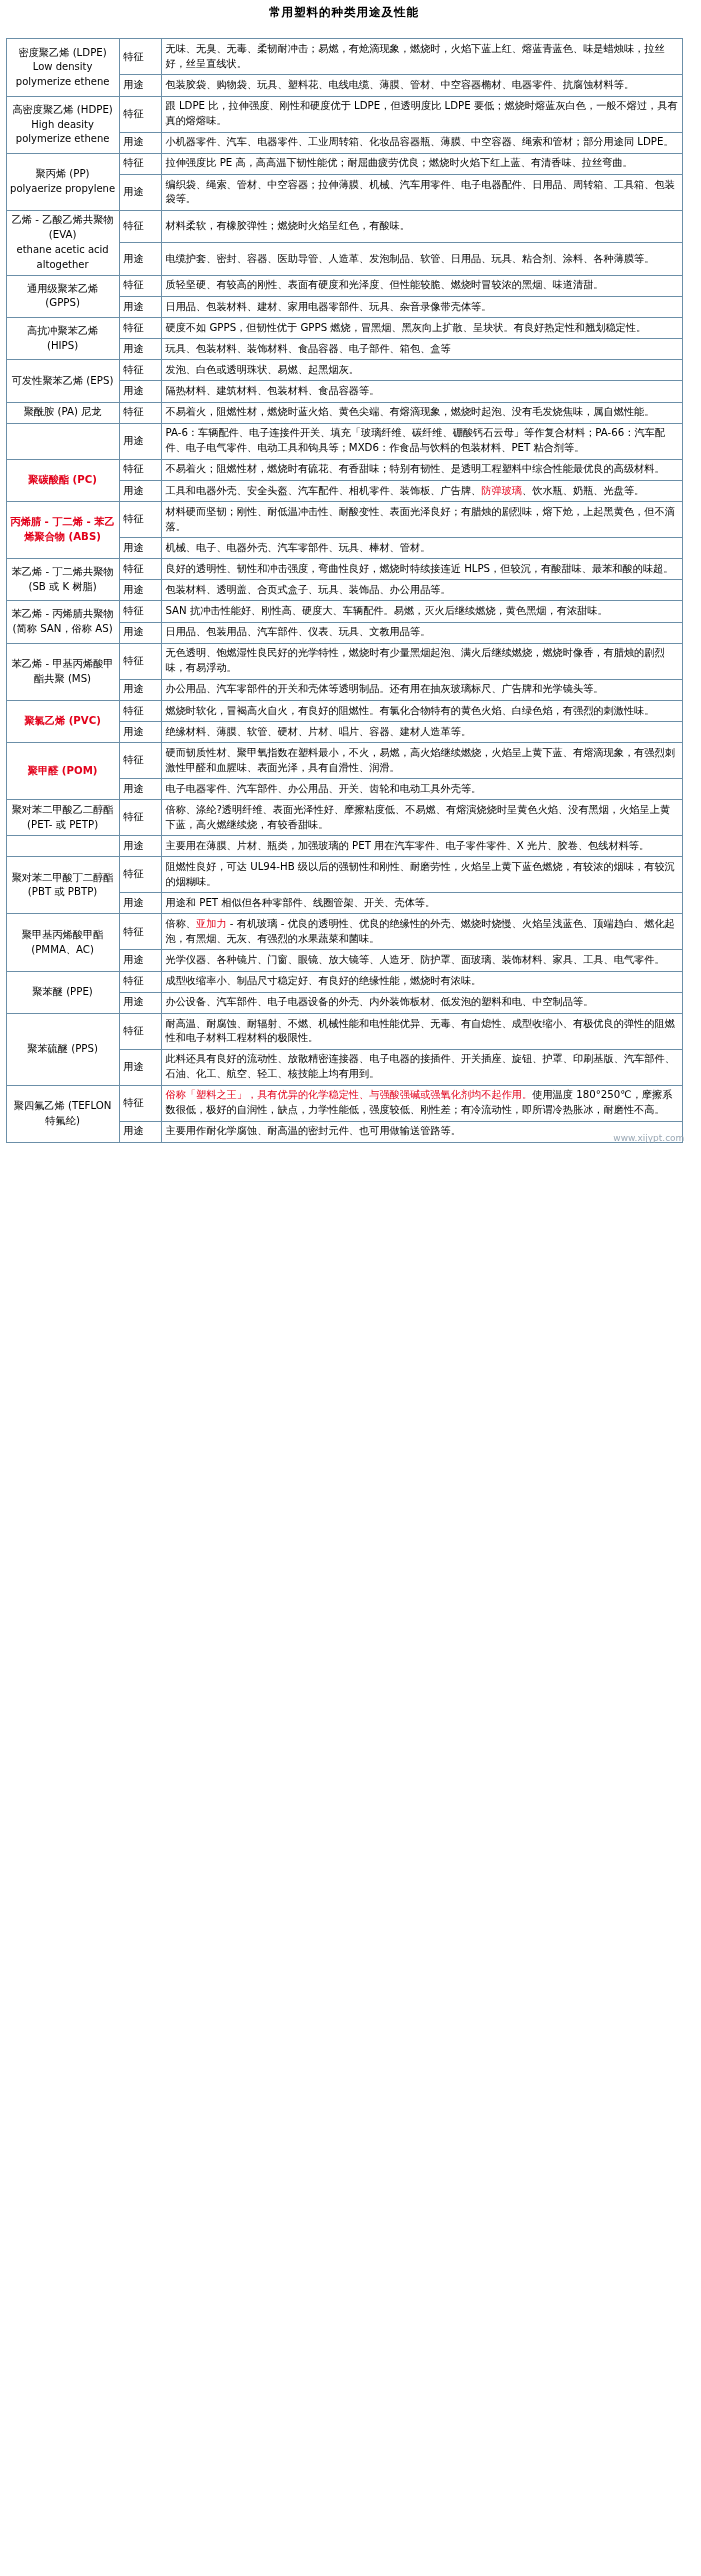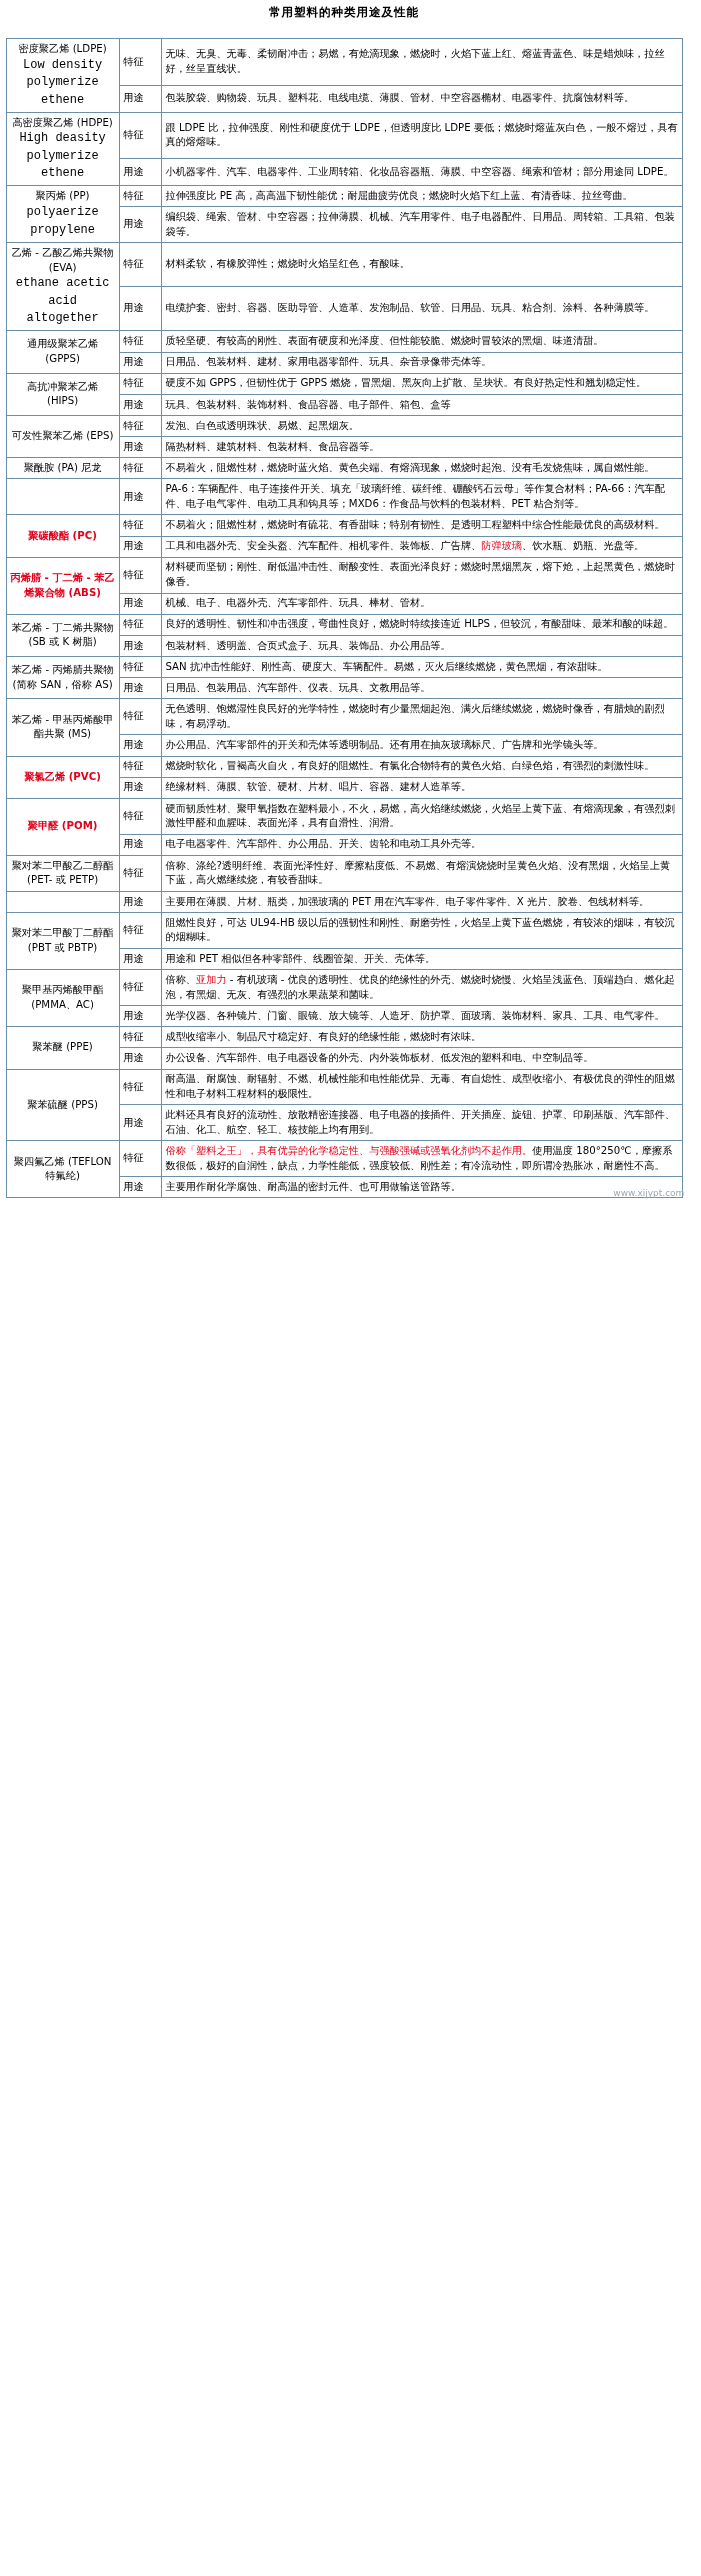--- a/index.html
+++ b/index.html
@@ -5,21 +5,21 @@
   html,body{margin:0;padding:0;background:#fff;}
   body{font-family:"DejaVu Sans","Liberation Sans",sans-serif;color:#000;}
   #page{width:688px;position:relative;}
   .title{text-align:center;font-weight:bold;font-size:11.6px;padding:5.3px 0 6.2px 0;letter-spacing:0.9px;}
   table.main{border-collapse:collapse;width:677px;margin:12px auto;table-layout:fixed;}
   table.main td{border:0.9px solid #6b8fa8;font-size:10.2px;line-height:1.45;vertical-align:middle;padding:2.7px 3.6px;}
   td.name{width:105px;text-align:center;font-size:10.2px;line-height:1.6;}
   td.kind{width:34px;font-size:10.2px;}
   td.desc{font-size:10.2px;text-align:left;}
   .name-zh{display:block;}
-  .name-en{display:block;font-size:12px;font-family:Liberation Mono, monospace;}
+  .name-en{display:block;font-size:10px;}
   .red{color:#e2001a;font-weight:bold;}
   .redtxt{color:#e2001a;}
   .wm{position:absolute;right:3.6px;bottom:0;font-size:9px;color:#9aa8b5;}
 </style>
 </head>
 <body>
 
 <div id="page">
   <div class="title">常用塑料的种类用途及性能</div>
   <table class="main">
@@ -126,21 +126,21 @@
         </tr>
         <tr>
           <td class="kind">用途</td>
           <td class="desc">工具和电器外壳、安全头盔、汽车配件、相机零件、装饰板、广告牌、<span class="redtxt">防弹玻璃</span>、饮水瓶、奶瓶、光盘等。</td>
         </tr>
         <tr>
           <td class="name" rowspan="2">
             <span class="name-zh red">丙烯腈 - 丁二烯 - 苯乙烯聚合物 (ABS)</span>
           </td>
           <td class="kind">特征</td>
-          <td class="desc">材料硬而坚韧；刚性、耐低温冲击性、耐酸变性、表面光泽良好；燃烧时黑烟黑灰，熔下炝，上起黑黄色，燃烧时像香。</td>
+          <td class="desc">材料硬而坚韧；刚性、耐低温冲击性、耐酸变性、表面光泽良好；有腊烛的剧烈味，熔下炝，上起黑黄色，但不滴落。</td>
         </tr>
         <tr>
           <td class="kind">用途</td>
           <td class="desc">机械、电子、电器外壳、汽车零部件、玩具、棒材、管材。</td>
         </tr>
         <tr>
           <td class="name" rowspan="2">
             <span class="name-zh">苯乙烯 - 丁二烯共聚物 (SB 或 K 树脂)</span>
           </td>
           <td class="kind">特征</td>

